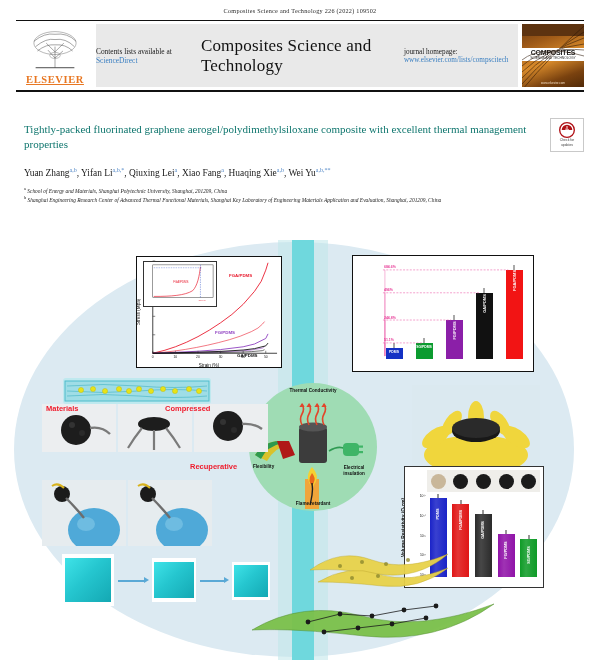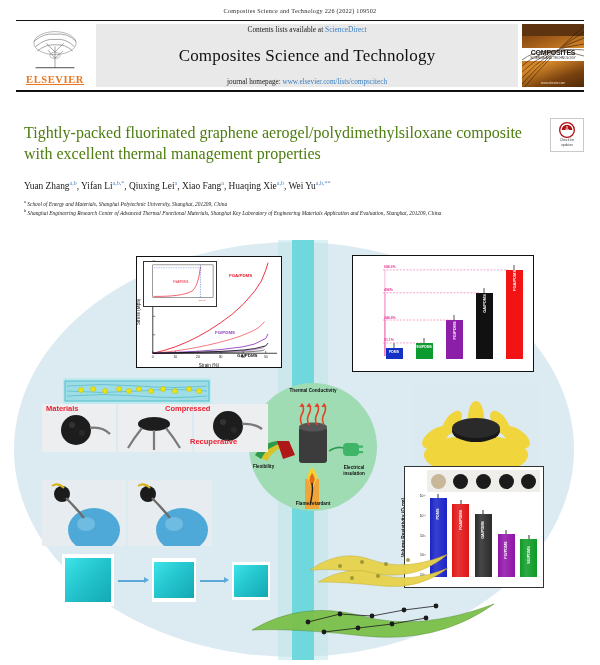--- a/index.html
+++ b/index.html
@@ -42,23 +42,23 @@
   .elsevier-word {
     font-family: "Liberation Serif", serif;
     font-size: 10.5px; letter-spacing: .6px;
     color: #E87722; font-weight: 700;
     margin-top: 1px;
     text-decoration: underline;
   }
   .masthead-center {
     flex: 1 1 auto;
     background: #e9e9e9;
-    display: flex; flex-direction: column;
+    display: flex; 
     align-items: center; justify-content: center;
-    gap: 12px;
+    gap: 20px;
     margin: 3px 2px 3px 2px;
   }
   .contents-line { font-size: 7.4px; color:#1a1a1a; }
   .contents-line a { color:#3a7fc1; text-decoration: none; }
   .journal-title {
     font-size: 17px; letter-spacing: .2px;
     color:#111; font-family: "Liberation Serif", serif;
   }
   .homepage-line { font-size: 7.2px; color:#1a1a1a; }
   .homepage-line .url { color:#3a7fc1; }
@@ -91,22 +91,22 @@
     position: absolute; right: 16px; top: 118px;
     width: 34px; height: 34px;
     border: 1px solid #c9c9c9; background:#fff;
     display:flex; flex-direction:column; align-items:center; justify-content:center;
     gap:1px;
   }
   .crossmark .cm-txt { font-size:3.4px; color:#444; line-height:1.05; text-align:center; font-family:"Liberation Sans",sans-serif;}
 
   .title-block { margin: 30px 55px 0 24px; }
   .art-title {
-    font-size: 16px; line-height: 1.32;
-    color: #4d7c0f; font-family: "Liberation Serif", serif;
+    font-size: 11px; line-height: 1.32;
+    color: #0f766e; font-family: "Liberation Serif", serif;
   }
   .authors {
     margin: 16px 0 0 0;
     font-size: 9.4px; color:#1a1a1a;
   }
   .authors sup { font-size: 6px; color:#4f86c6; }
   .affils { margin-top: 8px; }
   .affil {
     font-size: 5.4px; line-height: 1.5;
     font-style: italic; color: #222;
@@ -492,21 +492,21 @@
     <svg viewBox="0 0 74 48" style="width:100%;height:100%">
       <rect width="74" height="48" fill="#eceef0"></rect>
       <circle cx="34" cy="22" r="15" fill="#1d1d1d"></circle>
       <circle cx="29" cy="18" r="3" fill="#333"></circle>
         <circle cx="40" cy="26" r="3" fill="#2a2a2a"></circle>
       <path d="M48 20 q12 -1 20 5" stroke="#7a7a7a" stroke-width="2.4" fill="none"></path>
     </svg>
   </div>
   <span class="redlbl" style="left:46px;top:404px;">Materials</span>
   <span class="redlbl" style="left:124px;top:404px;margin-left:41px;">Compressed</span>
-  <span class="redlbl" style="left:190px;top:437px;">Recuperative</span>
+  <span class="redlbl" style="left:190px;top:462px;">Recuperative</span>
 
   <div class="photo" style="left:42px;top:480px;width:84px;height:66px;">
     <svg viewBox="0 0 84 66" style="width:100%;height:100%">
       <rect width="84" height="66" fill="#e6ecef"></rect>
       <ellipse cx="52" cy="50" rx="26" ry="22" fill="#4fa9d8"></ellipse>
       <ellipse cx="44" cy="44" rx="9" ry="7" fill="#7cc4e6" opacity=".7"></ellipse>
       <circle cx="20" cy="14" r="8" fill="#1b1b1b"></circle>
       <path d="M24 18 q10 10 18 20" stroke="#6d6d6d" stroke-width="2.4" fill="none"></path>
       <path d="M10 6 q6 -4 12 2" stroke="#d8b21d" stroke-width="2" fill="none"></path>
     </svg>

